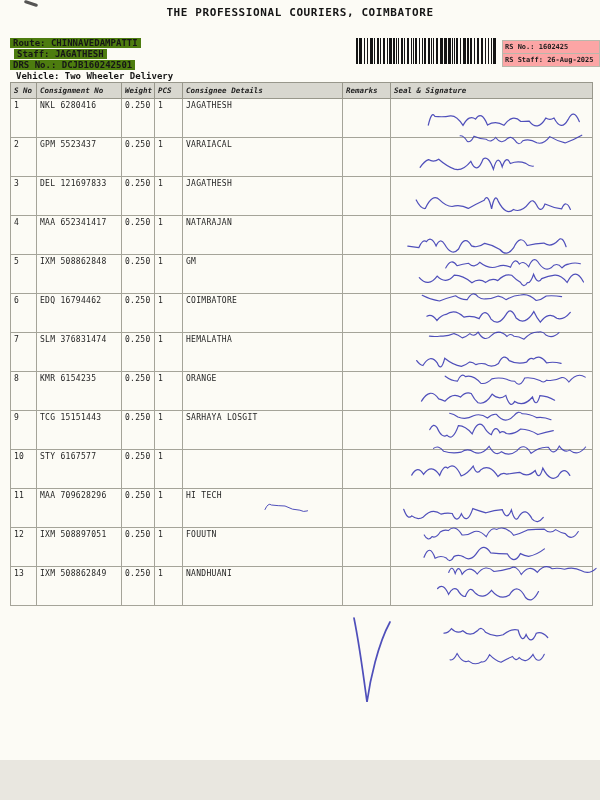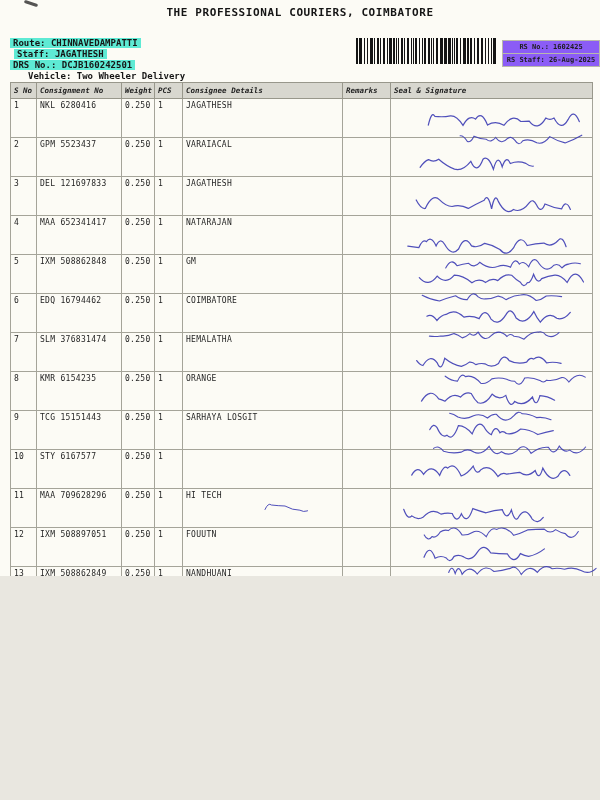--- a/index.html
+++ b/index.html
@@ -1,35 +1,35 @@
 <!DOCTYPE html>
 <html><head>
 <meta charset="utf-8">
 <style>
   html,body{margin:0;padding:0;}
   body{width:600px;height:800px;background:#e9e7e0;font-family:"DejaVu Sans Mono", monospace;}
-  .page{position:relative;width:600px;height:576px;background:#fcfbf5;overflow:hidden;}
+  .page{position:relative;width:600px;height:760px;background:#fcfbf5;overflow:hidden;}
 
   .title{position:absolute;top:6px;left:0;right:0;text-align:center;
          font-size:11px;font-weight:bold;letter-spacing:0.6px;color:#151515;}
   .subtitle{position:absolute;top:21px;left:0;right:0;text-align:center;
          font-size:10px;font-weight:bold;letter-spacing:0.2px;color:#1a1a1a;}
 
   .info-line{position:absolute;font-size:9px;font-weight:bold;color:#161616;white-space:pre;}
-  .hl{background:#5eead4;padding:0 3px;}
+  .hl{background:#4d7c0f;padding:0 3px;}
   #line-route{top:38px;left:10px;}
   #line-staff{top:49px;left:14px;}
   #line-drs{top:60px;left:10px;}
-  #line-vehicle{top:71px;left:28px;text-align:center;}
+  #line-vehicle{top:71px;left:16px;text-align:center;}
 
   #barcode{position:absolute;left:356px;top:38px;width:144px;height:26px;background:#fcfbf5;}
 
-  .rs-box{position:absolute;left:502px;width:92px;background:#8b5cf6;border:1px solid #b9b8ac;
+  .rs-box{position:absolute;left:502px;width:92px;background:#fca5a5;border:1px solid #b9b8ac;
           font-size:7px;line-height:10px;padding:1px 2px;white-space:nowrap;overflow:hidden;
-          color:#1d1d1d;font-weight:bold;text-align:center;}
+          color:#1d1d1d;font-weight:bold;}
   #rs-no{top:40px;}
   #rs-date{top:53px;}
 
   table{border-collapse:collapse;table-layout:fixed;position:absolute;left:10px;top:82px;width:582px;}
   th{background:#d8d7cf;border:1px solid #98978b;font-size:7.5px;font-weight:bold;
      text-align:left;padding:2px 3px;height:11px;color:#222;white-space:nowrap;overflow:hidden;font-style:italic;}
   td{border:1px solid #a5a499;font-size:8px;padding:2px 3px;height:34px;vertical-align:top;
      color:#1e1e1e;letter-spacing:0.3px;white-space:nowrap;overflow:visible;}
   td.sig-cell{position:relative;}
   svg.sig{position:absolute;left:4px;overflow:visible;}

